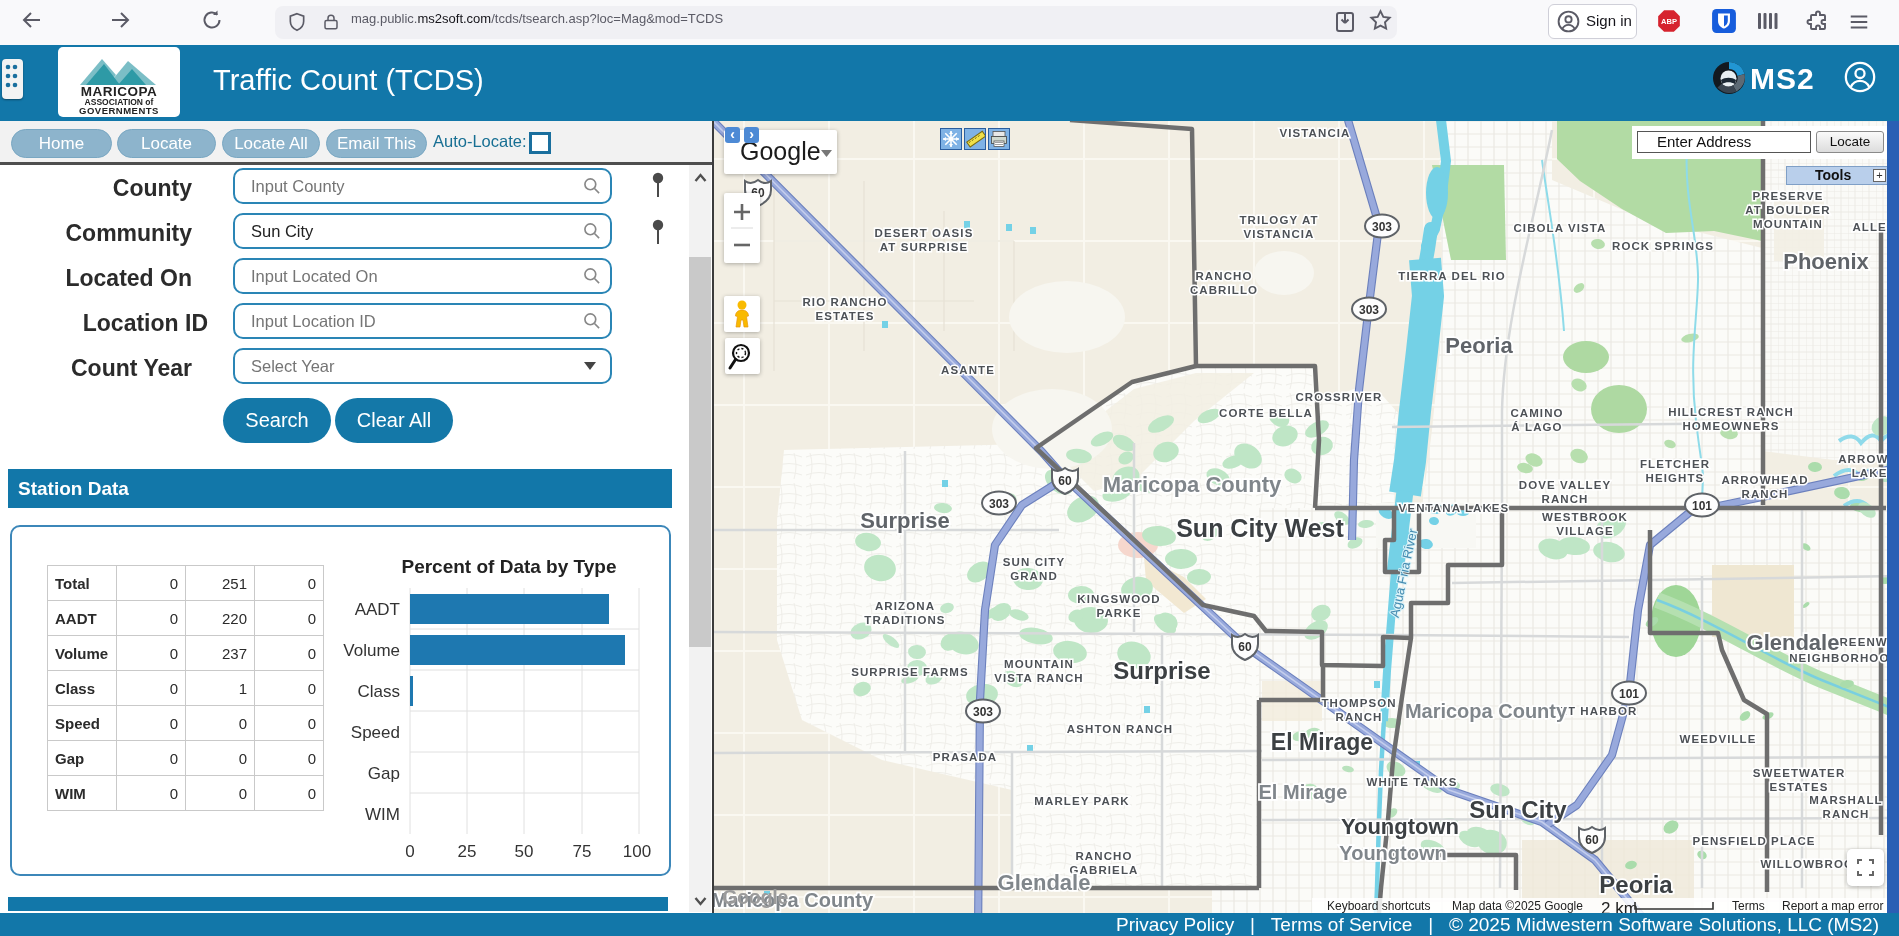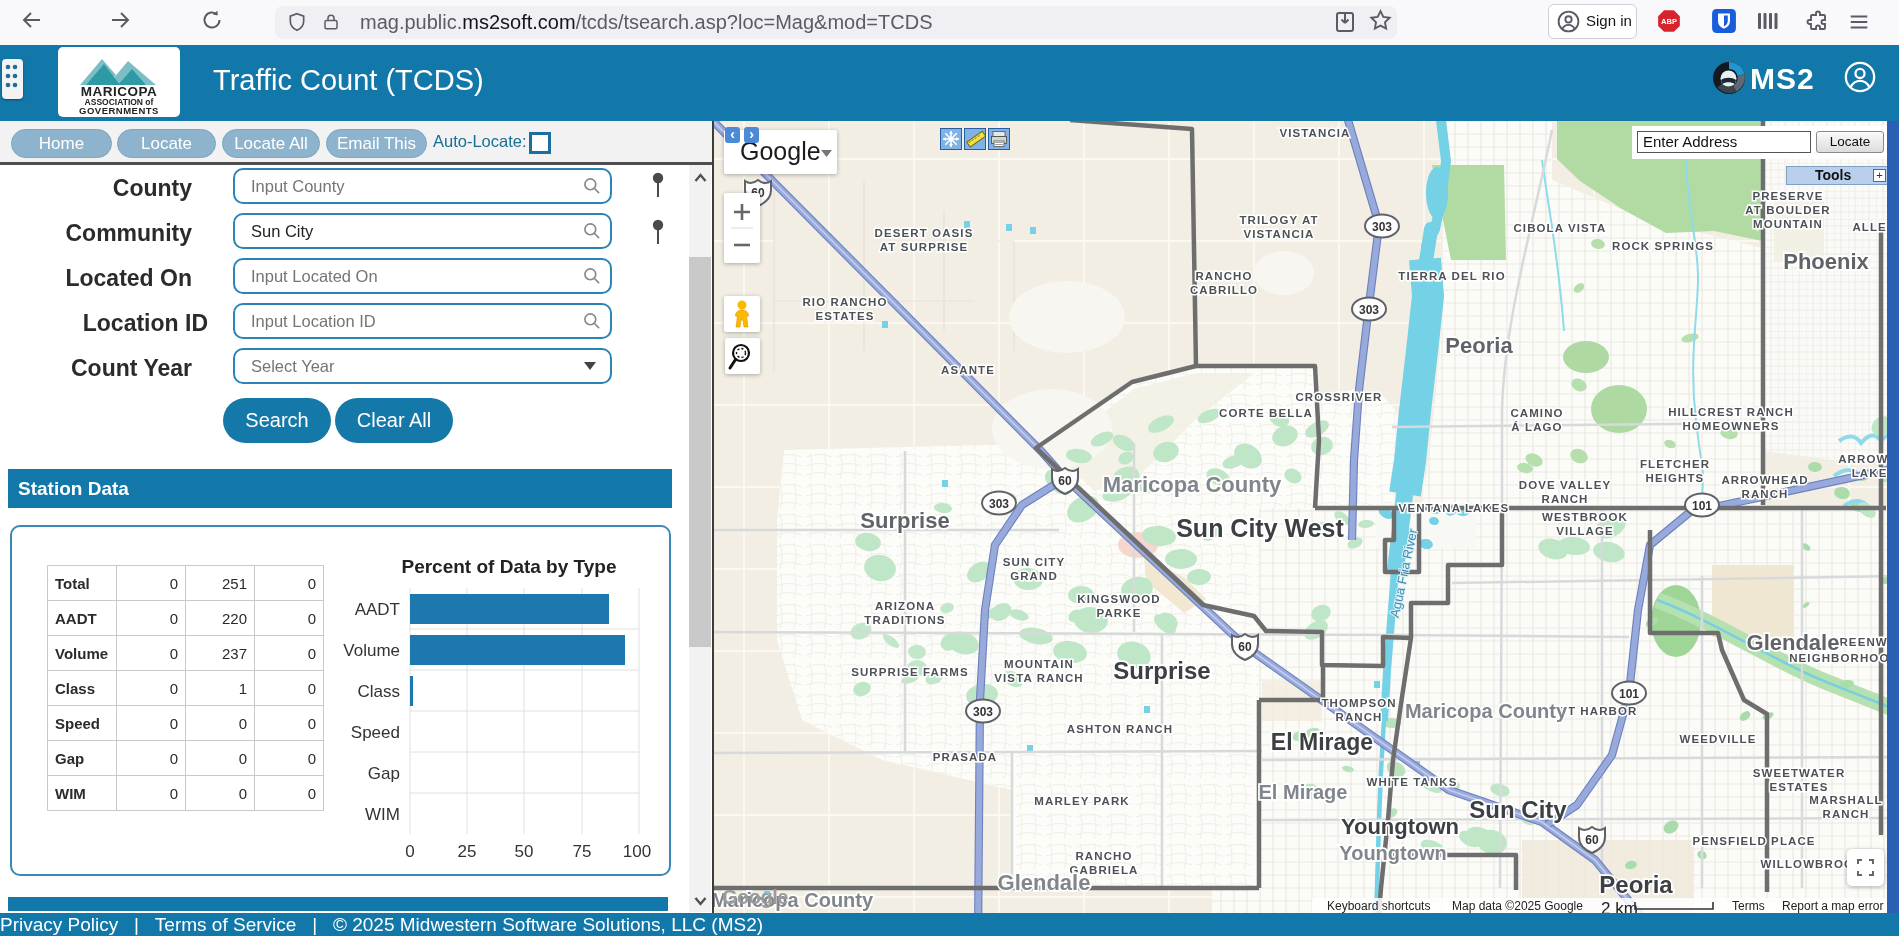--- a/index.html
+++ b/index.html
@@ -26,21 +26,21 @@
     font-size:20px;text-align:center;line-height:45px;}
   #stbar{position:absolute;left:8px;top:304px;width:664px;height:39px;background:#1277a9;color:#fff;
     font-weight:bold;font-size:19px;line-height:39px;padding-left:10px;box-sizing:border-box;}
   #stcard{position:absolute;left:10px;top:360px;width:661px;height:351px;border:2px solid #3c87b9;border-radius:10px;box-sizing:border-box;}
   table.st{border-collapse:collapse;position:absolute;left:35px;top:38px;font-size:15px;color:#2b2b2b;table-layout:fixed;width:277px;}
   table.st td{border:1px solid #c9c9c9;height:35px;padding:0 7px;white-space:nowrap;overflow:hidden;box-sizing:border-box;}
   #panelsb{position:absolute;left:689px;top:165px;width:22px;height:747px;background:#f2f2f2;}
   #botbar{position:absolute;left:8px;top:732px;width:660px;height:14px;background:#1277a9;}
   
   #footer{position:absolute;left:0;top:913px;width:1899px;height:23px;background:#1277a9;color:#fff;
-    font-size:19px;text-align:left;line-height:23px;padding-right:20px;box-sizing:border-box;}
+    font-size:19px;text-align:right;line-height:23px;padding-right:20px;box-sizing:border-box;}
   
   #map{position:absolute;left:712px;top:121px;width:1187px;height:792px;overflow:hidden;background:#f0ecdf;border-left:2px solid #3c3c3c;box-sizing:border-box;}
   #rightstrip{position:absolute;left:1887px;top:121px;width:12px;height:815px;background:#2a5fb4;}
 </style>
 </head>
 <body>
 
 <div id="chrome">
   <svg class="navic" style="left:20px" width="24" height="24" viewBox="0 0 24 24" fill="none" stroke="#5b5b66" stroke-width="2">
       <path d="M20 12H5M11 5l-7 7 7 7"></path>
@@ -53,21 +53,21 @@
       <path d="M17.5 2.5v4.5h-4.5" fill="#5b5b66" stroke="none"></path>
     </svg>
   <div id="urlbar"></div>
   <svg class="abs" style="left:287px;top:12px" width="20" height="20" viewBox="0 0 24 24" fill="none" stroke="#5b5b66" stroke-width="2">
       <path d="M12 2l8 3v6c0 5-3.5 9-8 11-4.5-2-8-6-8-11V5z"></path>
     </svg>
   <svg class="abs" style="left:322px;top:11px" width="18" height="22" viewBox="0 0 24 24" fill="none" stroke="#5b5b66" stroke-width="2">
       <rect x="4" y="10" width="16" height="11" rx="2"></rect>
       <path d="M8 10V7a4 4 0 0 1 8 0v3"></path>
     </svg>
-  <div class="abs" style="left:360px;top:11px;font-size:20px;color:#5b5b66">mag.public.<span style="color:#15141a">ms2soft.com</span>/tcds/tsearch.asp?loc=Mag&amp;mod=TCDS</div>
+  <div class="abs" style="left:351px;top:11px;font-size:13px;color:#5b5b66">mag.public.<span style="color:#15141a">ms2soft.com</span>/tcds/tsearch.asp?loc=Mag&amp;mod=TCDS</div>
   <svg class="abs" style="left:1333px;top:9px" width="24" height="26" viewBox="0 0 24 24" fill="none" stroke="#5b5b66" stroke-width="2">
       <path d="M12 4v9m0 0l-3.5-3.5M12 13l3.5-3.5"></path>
       <path d="M4 14v4a2 2 0 0 0 2 2h12a2 2 0 0 0 2-2v-4" opacity="0"></path>
       <rect x="4" y="3" width="16" height="18" rx="2"></rect>
     </svg>
   <svg class="abs" style="left:1368px;top:8px" width="25" height="25" viewBox="0 0 24 24" fill="none" stroke="#5b5b66" stroke-width="1.8">
       <path d="M12 3l2.7 5.6 6.1.8-4.5 4.3 1.1 6.1-5.4-2.9-5.4 2.9 1.1-6.1L3.2 9.4l6.1-.8z"></path>
     </svg>
   <div class="abs" style="left:1548px;top:4px;width:89px;height:35px;background:#fff;border:1px solid #cfcfd8;border-radius:6px;box-sizing:border-box;"></div>
   <svg class="abs" style="left:1556px;top:9px" width="25" height="25" viewBox="0 0 24 24" fill="none" stroke="#5b5b66" stroke-width="1.8">
@@ -664,21 +664,21 @@
       </svg>
 </div>
 <div class="abs" style="left:11px;top:217px;width:35px;height:36px;background:#fff;border-radius:2px;box-shadow:0 1px 4px rgba(0,0,0,.3);">
   <svg width="35" height="36" viewBox="0 0 35 36">
         <circle cx="16" cy="15" r="8" fill="none" stroke="#111" stroke-width="2.2"></circle>
         <path d="M10.5 21.5L5 30" stroke="#111" stroke-width="3" stroke-linecap="round"></path>
         <circle cx="16" cy="15" r="4.5" fill="none" stroke="#111" stroke-width="1.4" stroke-dasharray="2.2 2"></circle>
       </svg>
 </div>
 <div class="abs" style="left:918px;top:5px;width:256px;height:33px;background:#fff;"></div>
-<div class="abs" style="left:923px;top:10px;width:174px;height:22px;background:#fff;border:1.5px solid #555;box-sizing:border-box;font-size:15px;color:#111;line-height:19px;padding-left:5px;">Enter Address</div>
+<div class="abs" style="left:923px;top:10px;width:174px;height:22px;background:#fff;border:1.5px solid #555;box-sizing:border-box;font-size:15px;color:#111;line-height:19px;padding-left:19px;">Enter Address</div>
 <div class="abs" style="left:1102px;top:10px;width:68px;height:22px;background:linear-gradient(#fafafa,#dcdcdc);border:1px solid #8a8a8a;border-radius:3px;box-sizing:border-box;font-size:13.5px;color:#111;text-align:center;line-height:20px;">Locate</div>
 <div class="abs" style="left:1072px;top:45px;width:103px;height:19px;background:#b9cfeb;border:1px solid #7f9fc6;box-sizing:border-box;">
   <div class="abs" style="left:28px;top:0;font-size:14px;font-weight:bold;color:#111;line-height:17px;">Tools</div>
   <div class="abs" style="left:86px;top:2px;width:13px;height:13px;background:#fff;border:1px solid #666;box-sizing:border-box;font-size:11px;line-height:11px;text-align:center;color:#333;">+</div>
 </div>
 <div class="abs" style="left:1133px;top:728px;width:37px;height:37px;background:#fff;border-radius:5px;box-shadow:0 1px 4px rgba(0,0,0,.3);">
   <svg width="37" height="37" viewBox="0 0 37 37" fill="none" stroke="#666" stroke-width="2">
         <path d="M11 15v-4h4M22 11h4v4M26 22v4h-4M15 26h-4v-4"></path>
       </svg>
 </div>

